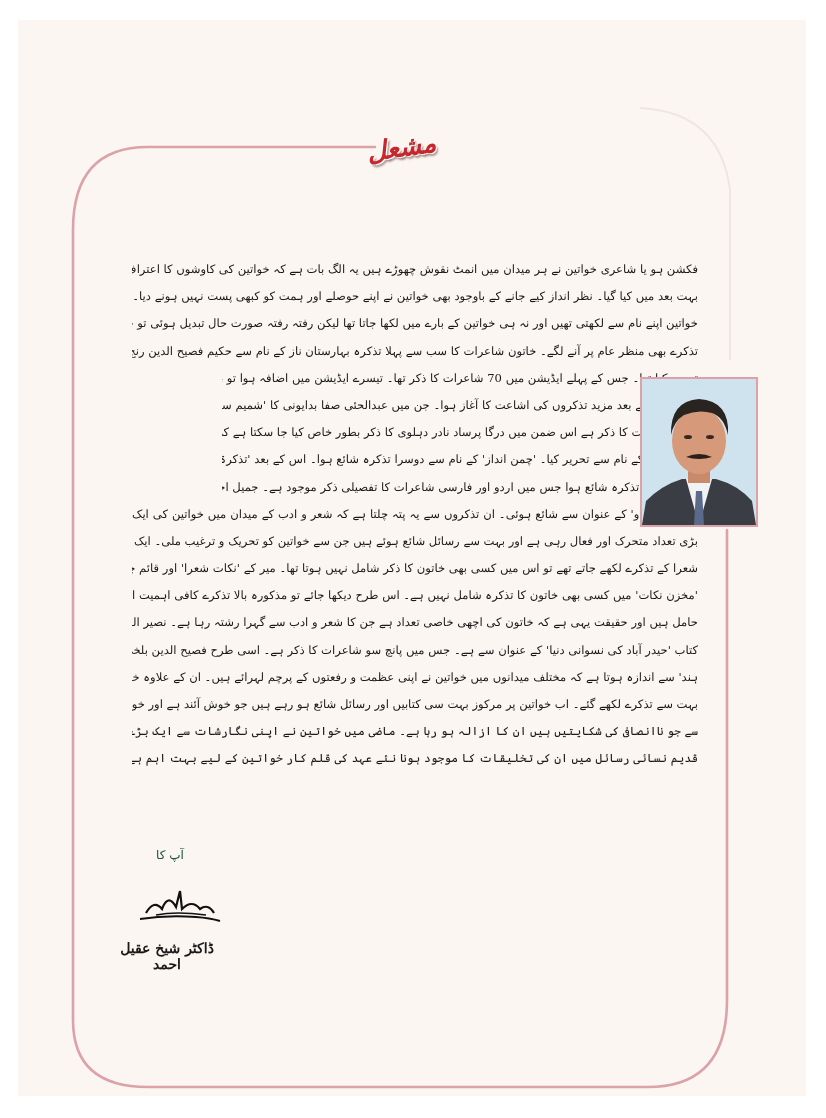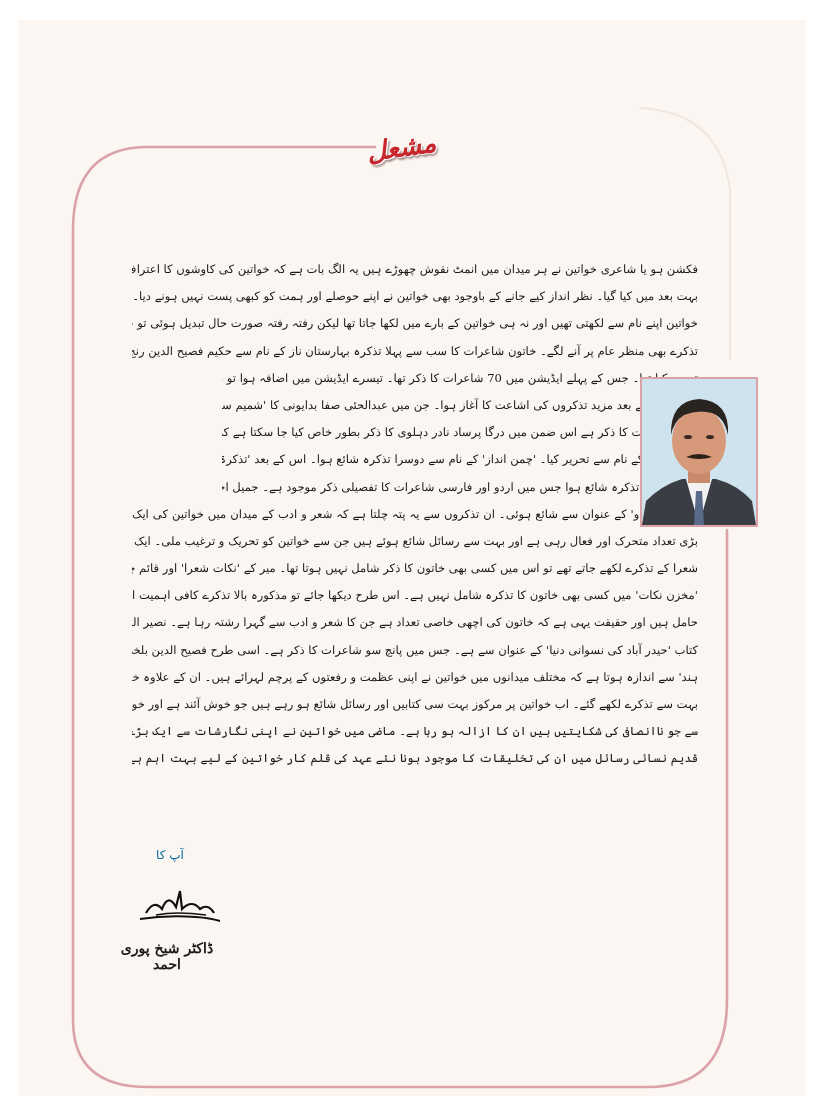--- a/index.html
+++ b/index.html
@@ -12,21 +12,21 @@
            color:#c8262d; text-shadow: 1px 1px 0 #fff, 2px 3px 2px rgba(80,40,40,0.45);
            transform: rotate(-8deg); text-align:center; line-height:58px; }
   .body-text { position:absolute; left:132px; top:256px; width:566px; direction:rtl;
                font-family:"DejaVu Serif", serif; font-size:11.6px; color:#1a1a1a; }
   .line { height:27.2px; line-height:27.2px; white-space:nowrap; overflow:hidden; text-align:justify; text-align-last:justify; }
   .line.short { width:476px; text-align-last:right; }
   .line.last { text-align-last:right; }
   .photo { position:absolute; left:640px; top:377px; width:118px; height:150px;
            border:2px solid #dba2a8; background:#cfe3ee; overflow:hidden; box-sizing:border-box; }
   .closing { position:absolute; left:156px; top:848px; direction:rtl; font-family:"DejaVu Serif", serif;
-             font-size:12px; color:#0369a1; }
+             font-size:12px; color:#14532d; }
   .signature { position:absolute; left:136px; top:885px; width:88px; height:40px; }
   .author { position:absolute; left:112px; top:940px; width:110px; direction:rtl; text-align:center;
             font-family:"DejaVu Serif", serif; font-size:14px; font-weight:bold; color:#1a1a1a; }
 </style>
 </head>
 <body>
 
 <div class="page"></div>
 
 <svg class="frame" viewBox="0 0 826 1118">
@@ -83,13 +83,13 @@
 </div>
 
 <div class="closing">آپ کا</div>
 
 <svg class="signature" viewBox="0 0 88 40">
   <path d="M 4 34 Q 30 30 60 32 Q 74 33 84 36" fill="none" stroke="#111" stroke-width="2"></path>
   <path d="M 10 28 Q 18 14 26 24 Q 32 8 40 22 L 44 6 L 46 24 Q 56 14 64 24 Q 72 18 78 28" fill="none" stroke="#111" stroke-width="2.2"></path>
   <path d="M 20 30 Q 40 26 70 30" fill="none" stroke="#111" stroke-width="1.6"></path>
 </svg>
 
-<div class="author">ڈاکٹر شیخ پوری احمد</div>
+<div class="author">ڈاکٹر شیخ عقیل احمد</div>
 
 </body></html>

